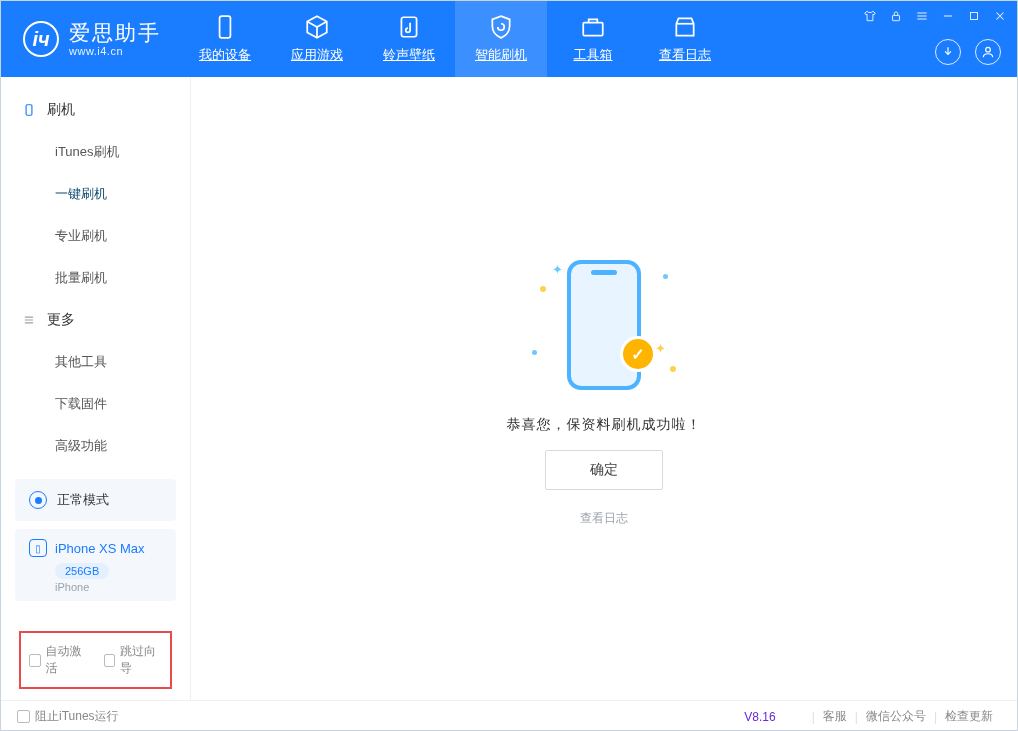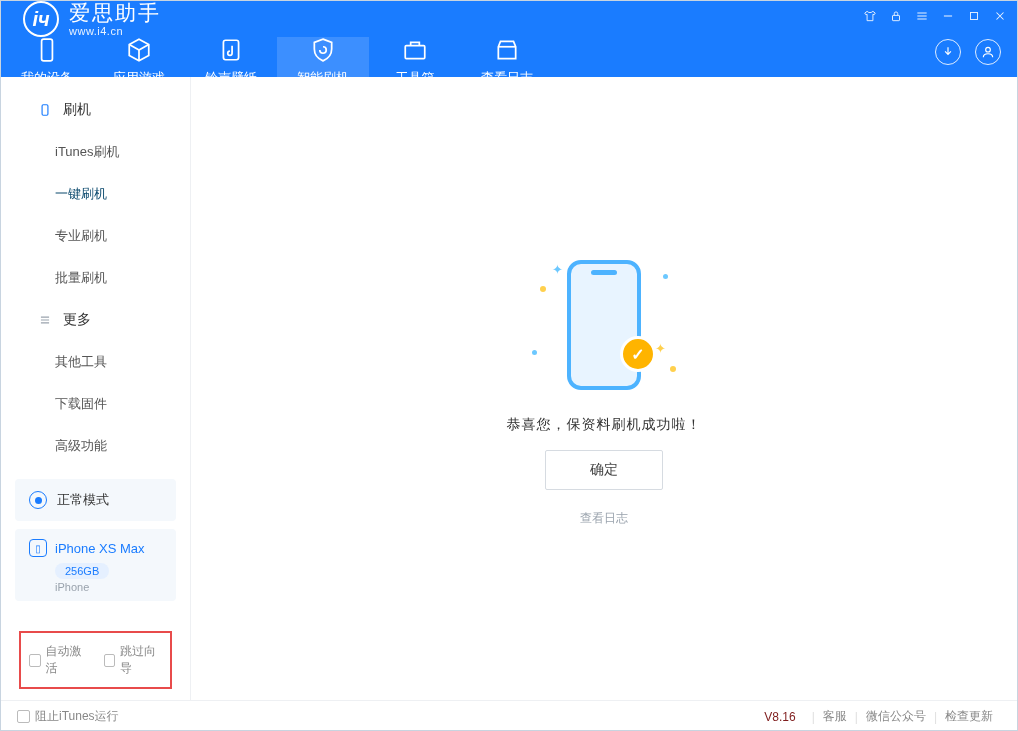--- a/index.html
+++ b/index.html
@@ -1,19 +1,19 @@
 <!DOCTYPE html>
 <html><head>
 <meta charset="utf-8">
 <style>
 * { margin: 0; padding: 0; box-sizing: border-box; font-family: "Microsoft YaHei", -apple-system, sans-serif; }
 body { background: #fff; width: 1018px; height: 731px; overflow: hidden; border: 1px solid #c8d4e0; }
 
 
-.header { background: #1a7cff; height: 76px; display: flex; align-items: stretch; color: #fff; position: relative; flex-direction: column; }
+.header { background: #1a7cff; height: 76px; display: flex; align-items: stretch; color: #fff; position: relative; }
 .logo-area { display: flex; align-items: center; padding: 0 18px 0 22px; gap: 10px; }
 .logo-icon { width: 36px; height: 36px; border-radius: 50%; border: 2.5px solid #fff; display: flex; align-items: center; justify-content: center; font-weight: bold; font-size: 20px; font-style: italic; }
 .logo-text { display: flex; flex-direction: column; line-height: 1.1; }
 .logo-title { font-size: 21px; font-weight: 500; letter-spacing: 2px; }
 .logo-sub { font-size: 11px; opacity: 0.9; letter-spacing: 0.5px; }
 
 .tabs { display: flex; flex: 1; }
 .tab { width: 92px; display: flex; flex-direction: column; align-items: center; justify-content: center; gap: 6px; font-size: 13px; cursor: pointer; text-decoration: underline; }
 .tab.active { background: rgba(255,255,255,0.15); }
 .tab-icon { width: 26px; height: 26px; display: flex; align-items: center; justify-content: center; }
@@ -22,21 +22,21 @@
 .wc { width: 18px; height: 18px; display: flex; align-items: center; justify-content: center; cursor: pointer; opacity: 0.9; }
 .wc svg { width: 14px; height: 14px; }
 
 .user-controls { position: absolute; right: 16px; bottom: 12px; display: flex; gap: 14px; align-items: center; }
 .uc { width: 26px; height: 26px; border: 1.6px solid rgba(255,255,255,0.85); border-radius: 50%; display: flex; align-items: center; justify-content: center; cursor: pointer; }
 
 
 .body { display: flex; height: 623px; }
 .sidebar { width: 190px; border-right: 1px solid #eef0f3; display: flex; flex-direction: column; }
 .nav { flex: 1; padding-top: 12px; }
-.nav-group-header { display: flex; align-items: center; gap: 10px; padding: 12px 36px; font-size: 14px; color: #333; }
+.nav-group-header { display: flex; align-items: center; gap: 10px; padding: 12px 20px; font-size: 14px; color: #333; }
 .nav-group-header .gicon { width: 16px; height: 16px; display:flex; align-items:center; justify-content:center; }
 .nav-item { padding: 12px 22px 12px 54px; font-size: 13px; color: #555; cursor: pointer; }
 .nav-item.active { color: #0c4a6e; }
 
 .device-panel { padding: 12px 14px; }
 .mode-card { background: #f4f8fc; border-radius: 4px; padding: 12px 14px; display: flex; align-items: center; gap: 10px; font-size: 13px; color: #333; margin-bottom: 8px; }
 .mode-icon { width: 18px; height: 18px; border-radius: 50%; border: 1.5px solid #1a7cff; display:flex; align-items:center; justify-content:center; }
 .mode-icon::after { content:""; width:7px; height:7px; border-radius:50%; background:#1a7cff; }
 .device-card { background: #f4f8fc; border-radius: 4px; padding: 10px 14px 8px; }
 .device-row1 { display:flex; align-items:center; gap:8px; }
@@ -65,21 +65,21 @@
 .s2 { bottom:44px; right:28px; color:#ffd04d; }
 
 .success-title { font-size: 14px; color: #333; letter-spacing: 1px; text-align: right; }
 .confirm-btn { border: 1px solid #d6dbe1; background:#fff; padding: 10px 44px; font-size: 14px; color:#444; cursor:pointer; border-radius: 2px; }
 .view-log { font-size: 12px; color: #9aa3ad; cursor:pointer; margin-top: 4px; }
 
 
 .footer { height: 32px; border-top: 1px solid #eef0f3; display:flex; align-items:center; padding: 0 16px; font-size: 12px; color:#888; }
 .footer .left { display:flex; align-items:flex-start; gap:6px; }
 .footer .right { margin-left:auto; display:flex; align-items:center; gap: 0; }
-.footer .ver { color:#7f1d1d; margin-right: 16px; }
+.footer .ver { color:#6d28d9; margin-right: 36px; }
 .footer .flink { color:#888; padding: 0 8px; cursor:pointer; }
 .footer .sep { color:#e0e0e0; }
 </style>
 </head>
 <body>
 
 <div class="header">
   <div class="logo-area">
     <div class="logo-icon">iч</div>
     <div class="logo-text">

